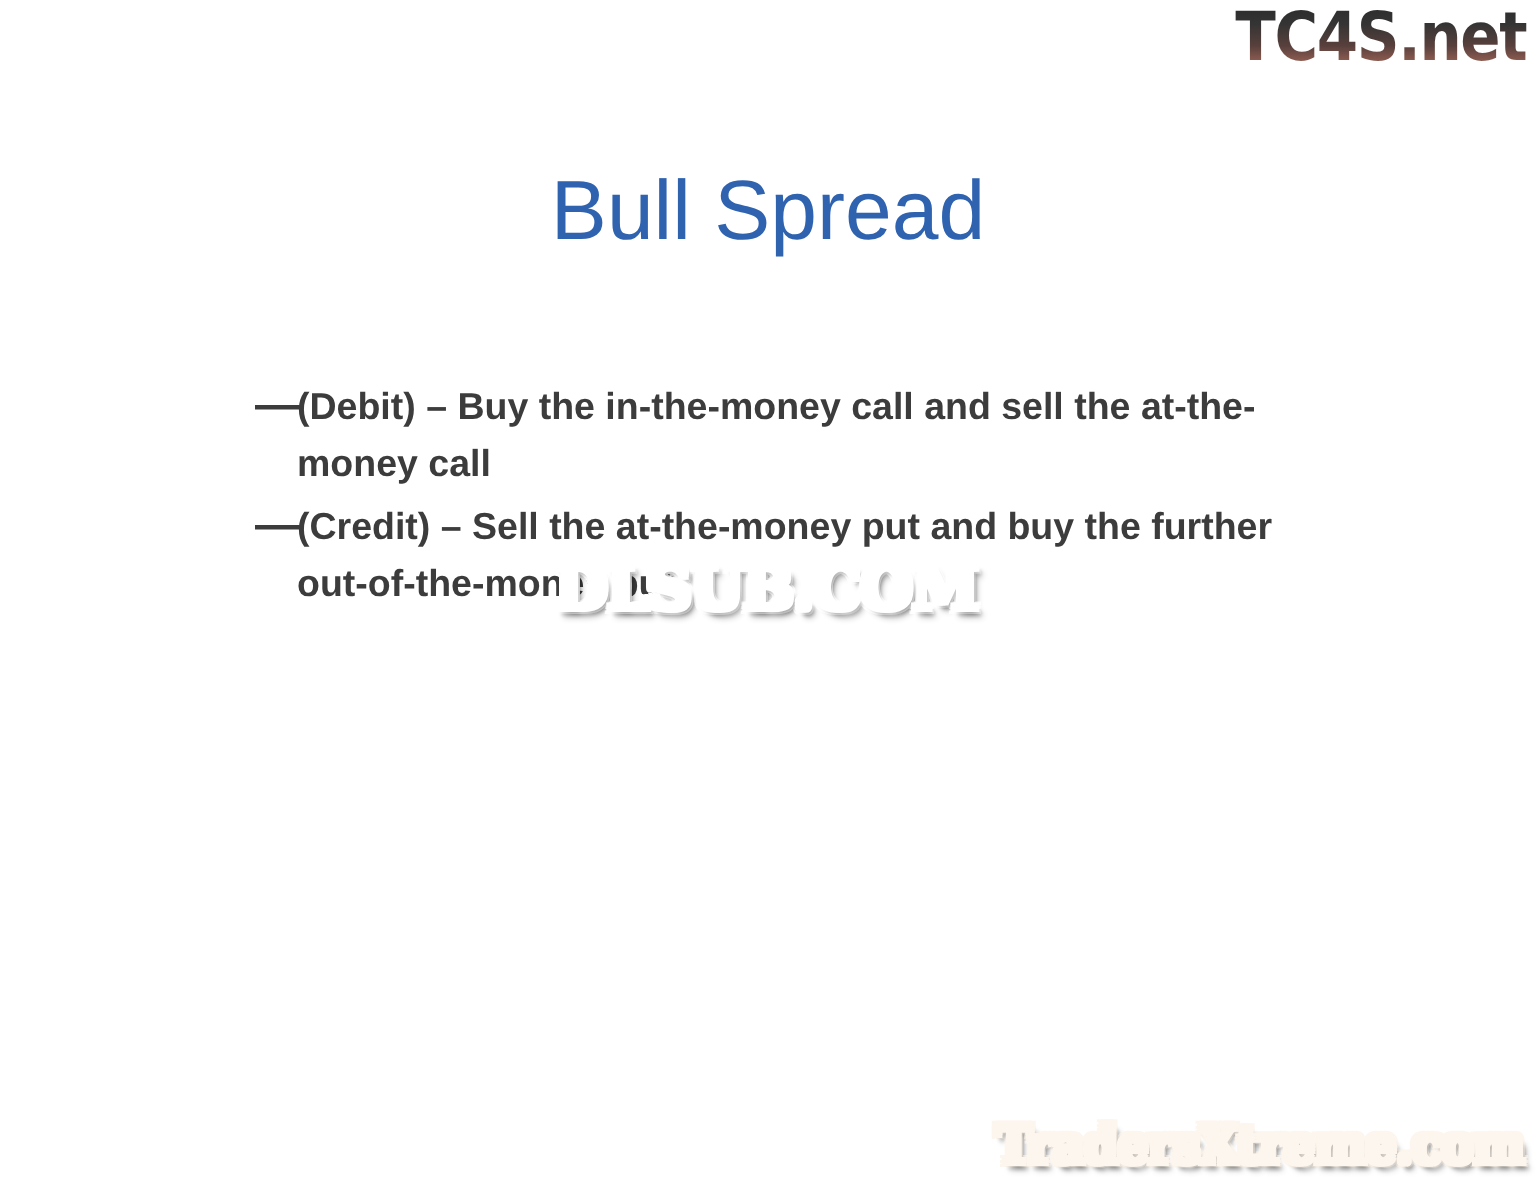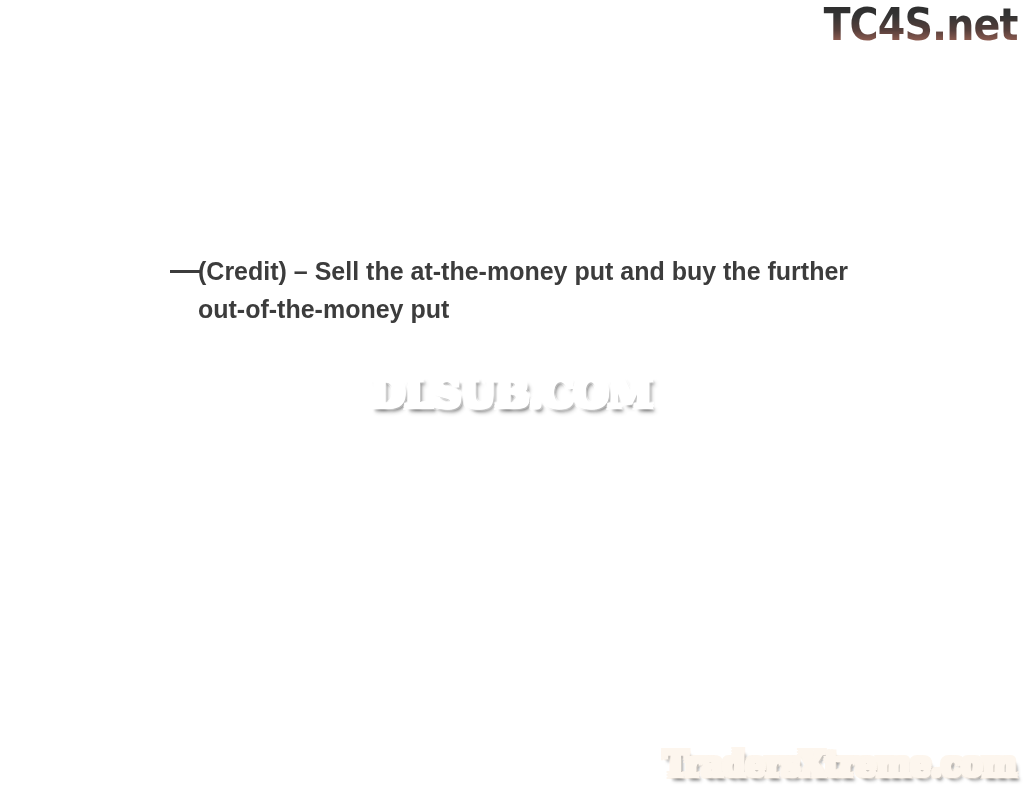--- a/index.html
+++ b/index.html
@@ -205,24 +205,29 @@
       4px 5px 4px rgba(0,0,0,0.28);
   }
 </style>
 </head>
 <body>
 
 <div id="slide">
 
   <div id="brand-logo-top">TC4S.net</div>
 
+  <div id="slide-title">Bull Spread</div>
 
   <div id="body-content">
 
 
+    <div class="bullet-l2">
+      <span class="dash"></span>
+      <span class="l2-text">(Debit) – Buy the in-the-money call and sell the at-the-money call</span>
+    </div>
 
     <div class="bullet-l2">
       <span class="dash"></span>
       <span class="l2-text">(Credit) – Sell the at-the-money put and buy the further out-of-the-money put</span>
     </div>
 
   </div>
 
   <div id="watermark" data-echo="DLSUB.COM">DLSUB.COM</div>
 

